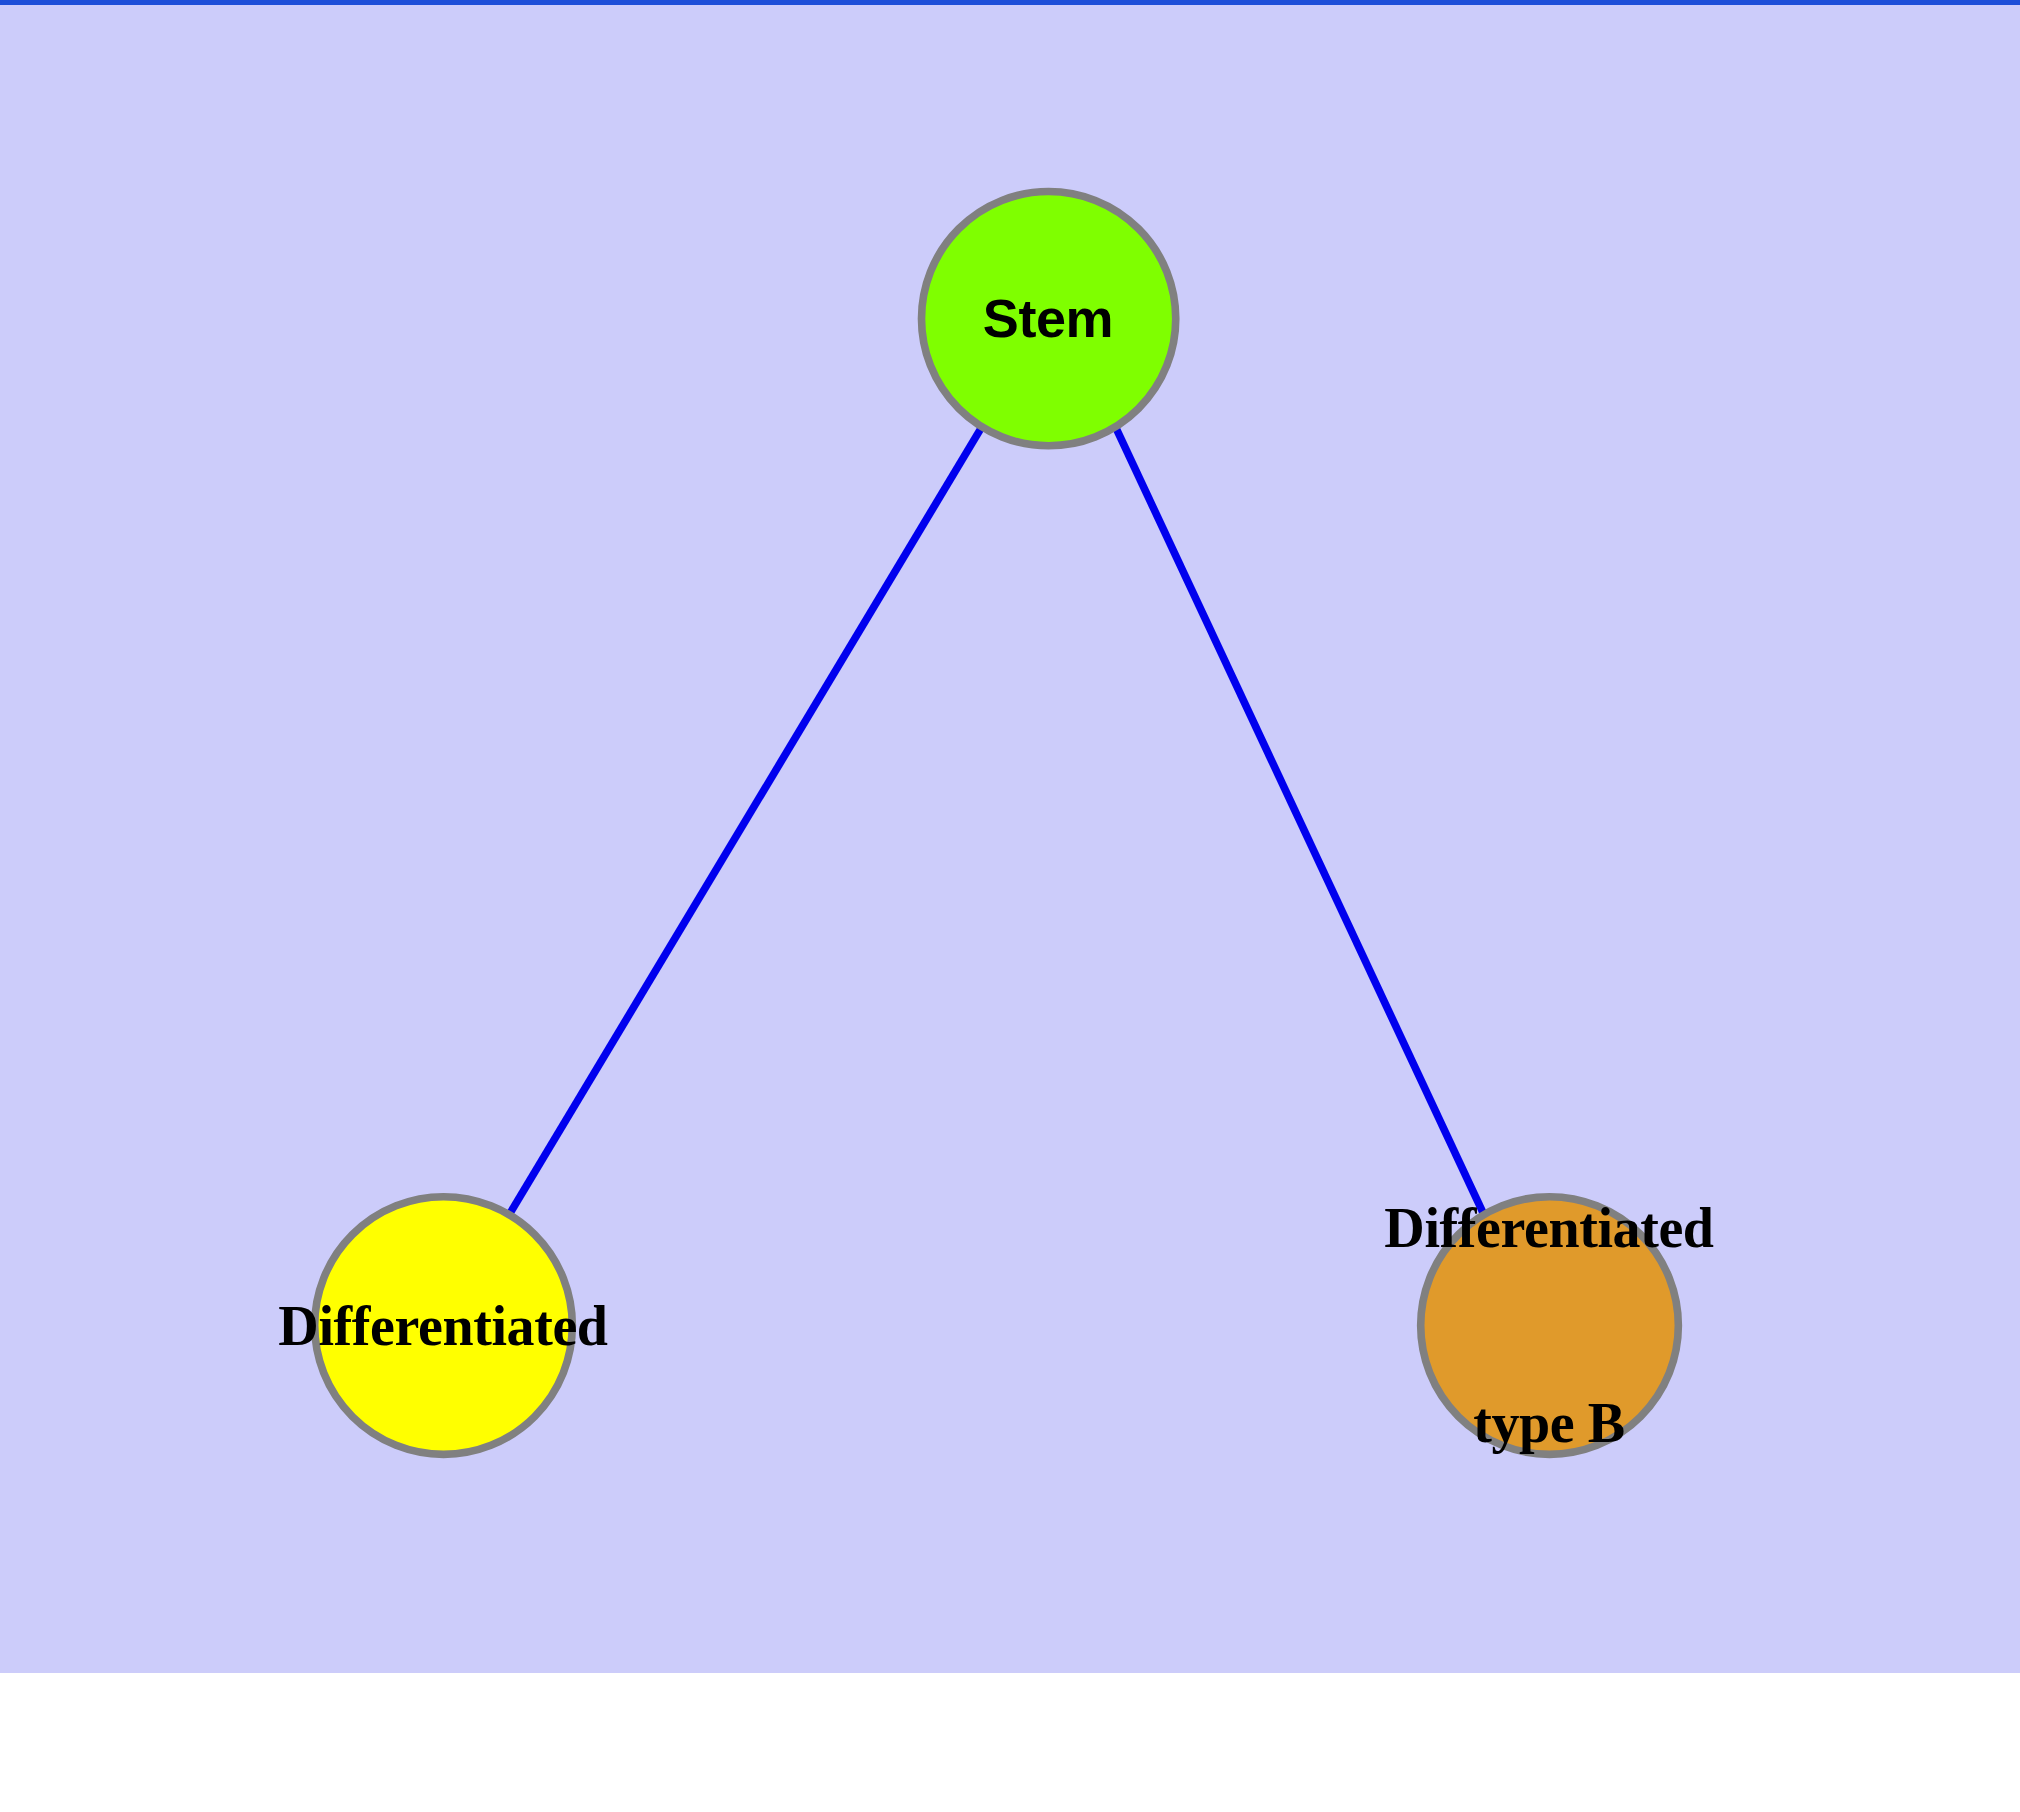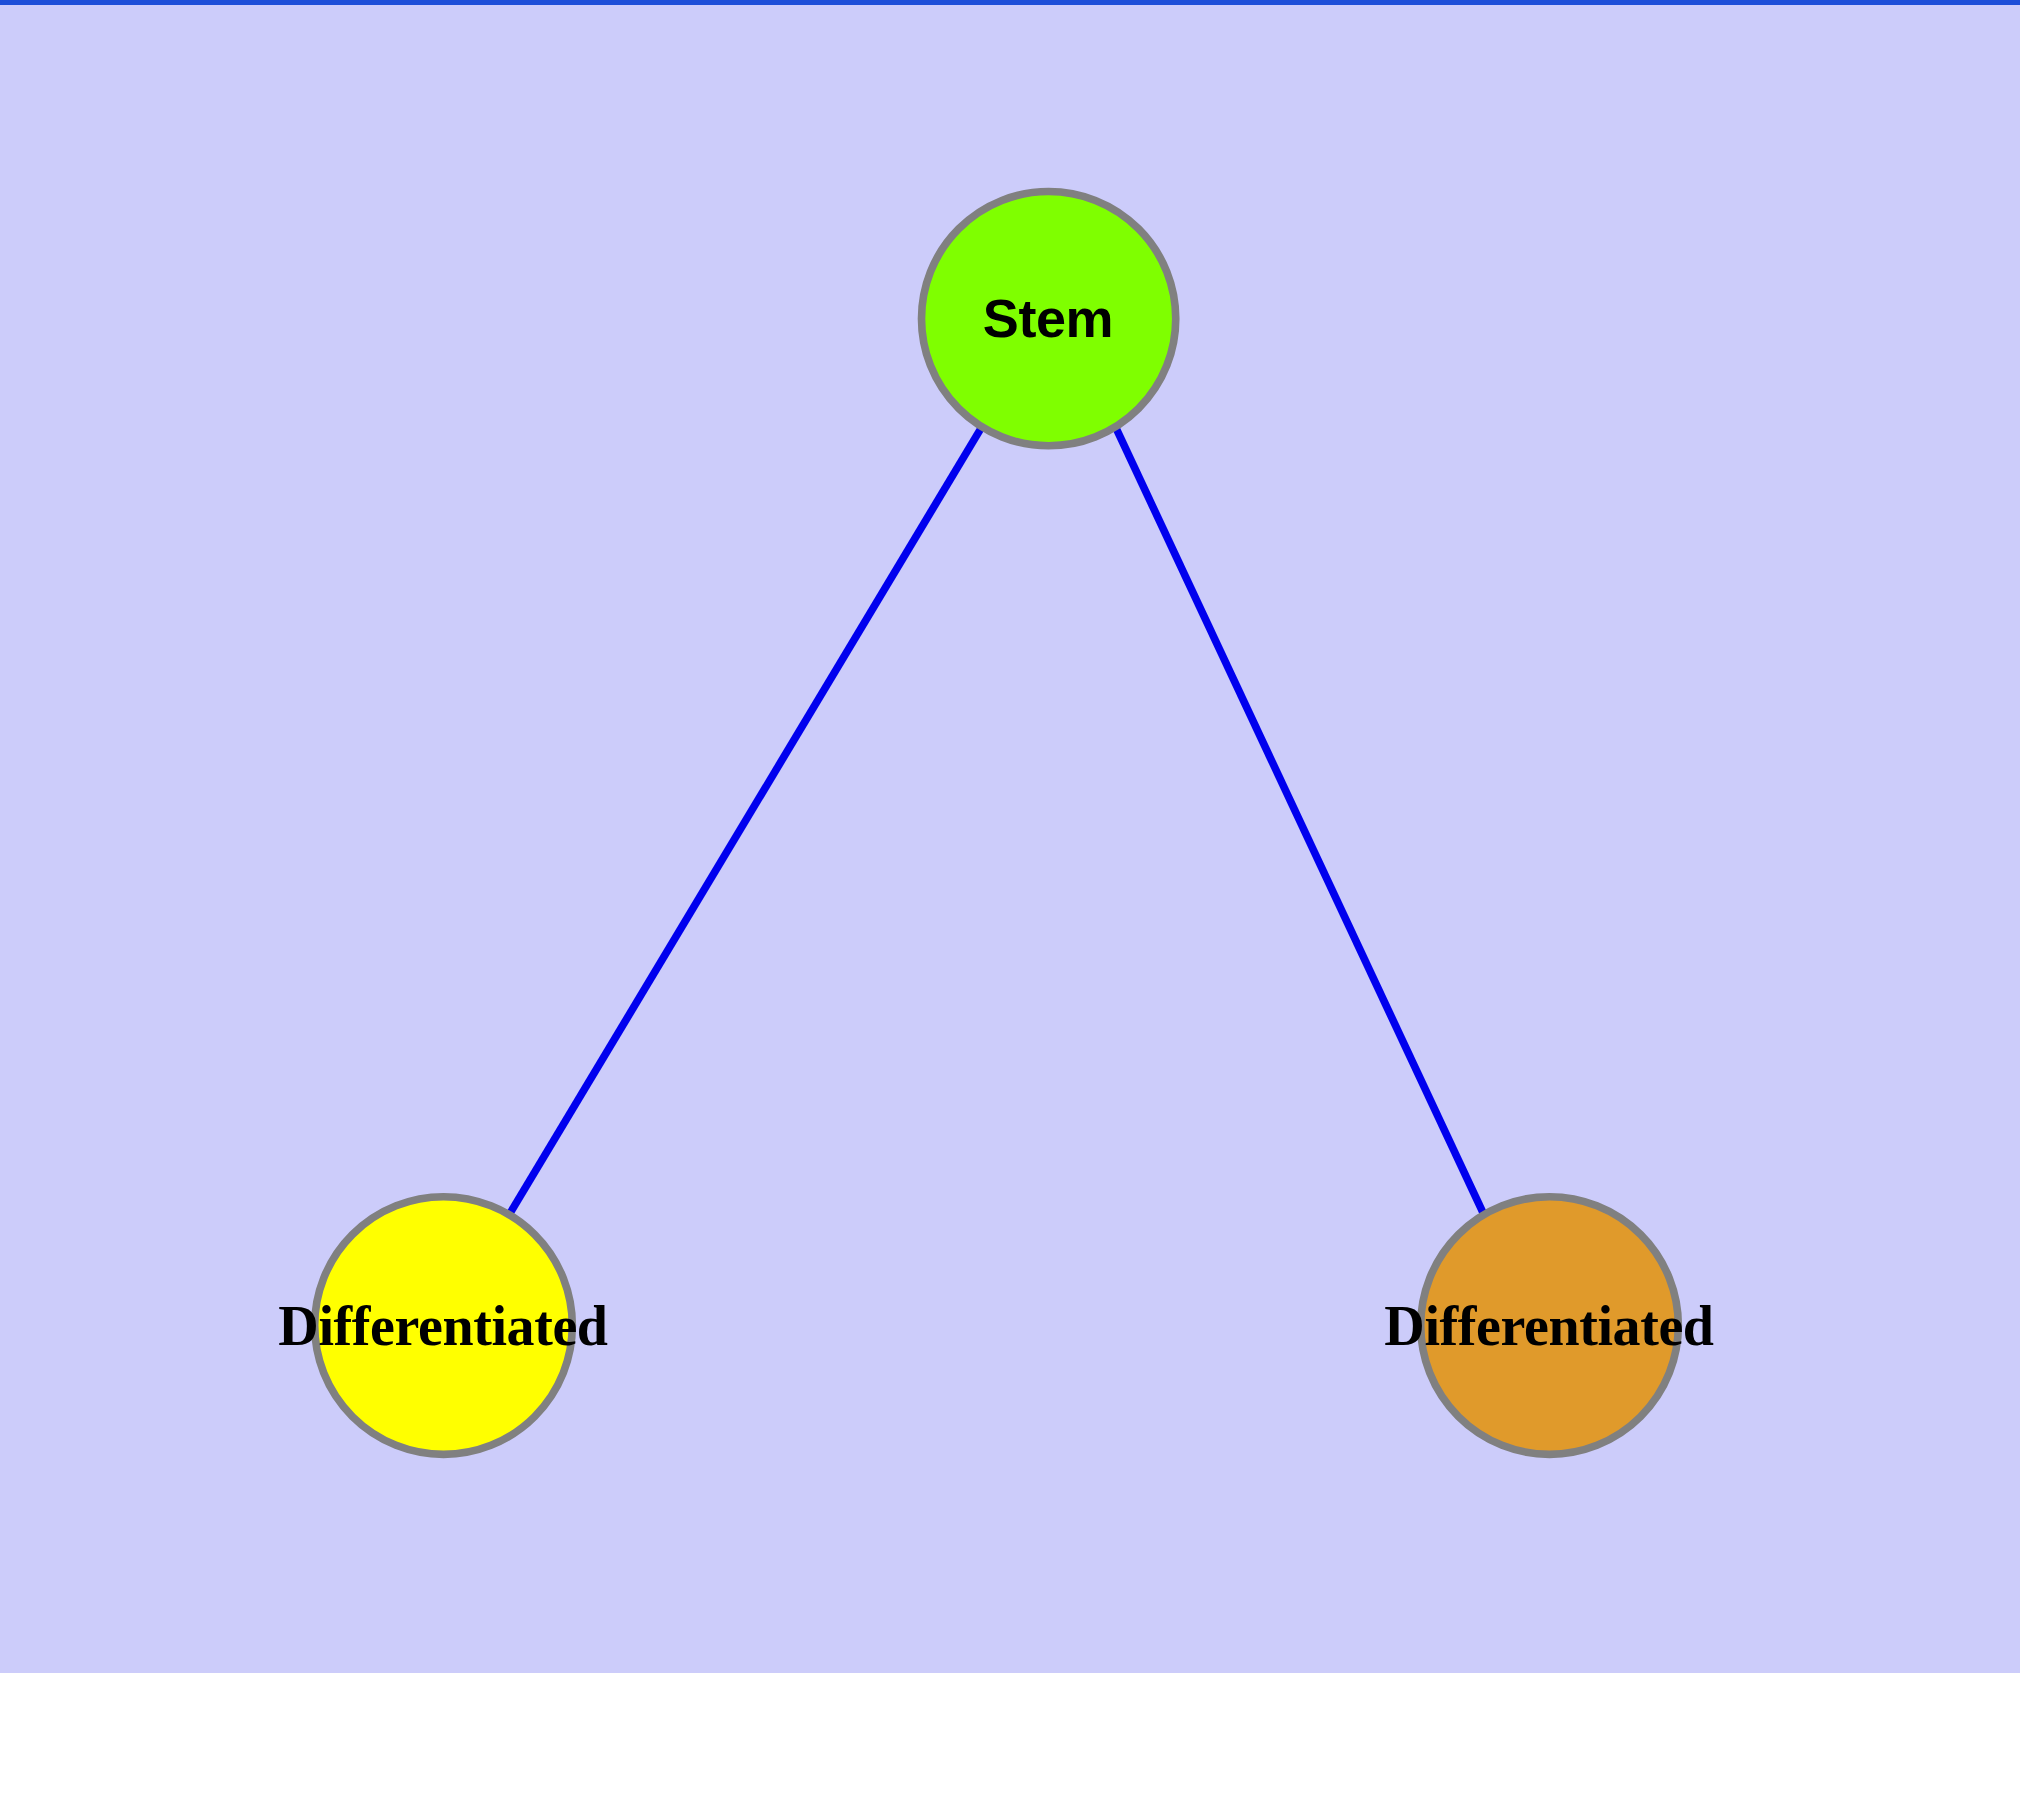--- a/index.html
+++ b/index.html
@@ -75,16 +75,17 @@
   <div class="node-label single" style="left:1048px; top:319px;">
     <div>Stem</div>
   </div>
 
   <div class="node-label multi" style="left:443px; top:1326px;">
     <div>Differentiated</div>
   </div>
 
   <div class="node-label multi" style="left:1549px; top:1326px;">
     <div>Differentiated</div>
+    <div>type B</div>
   </div>
 
 </div>
 
 
 </body></html>

